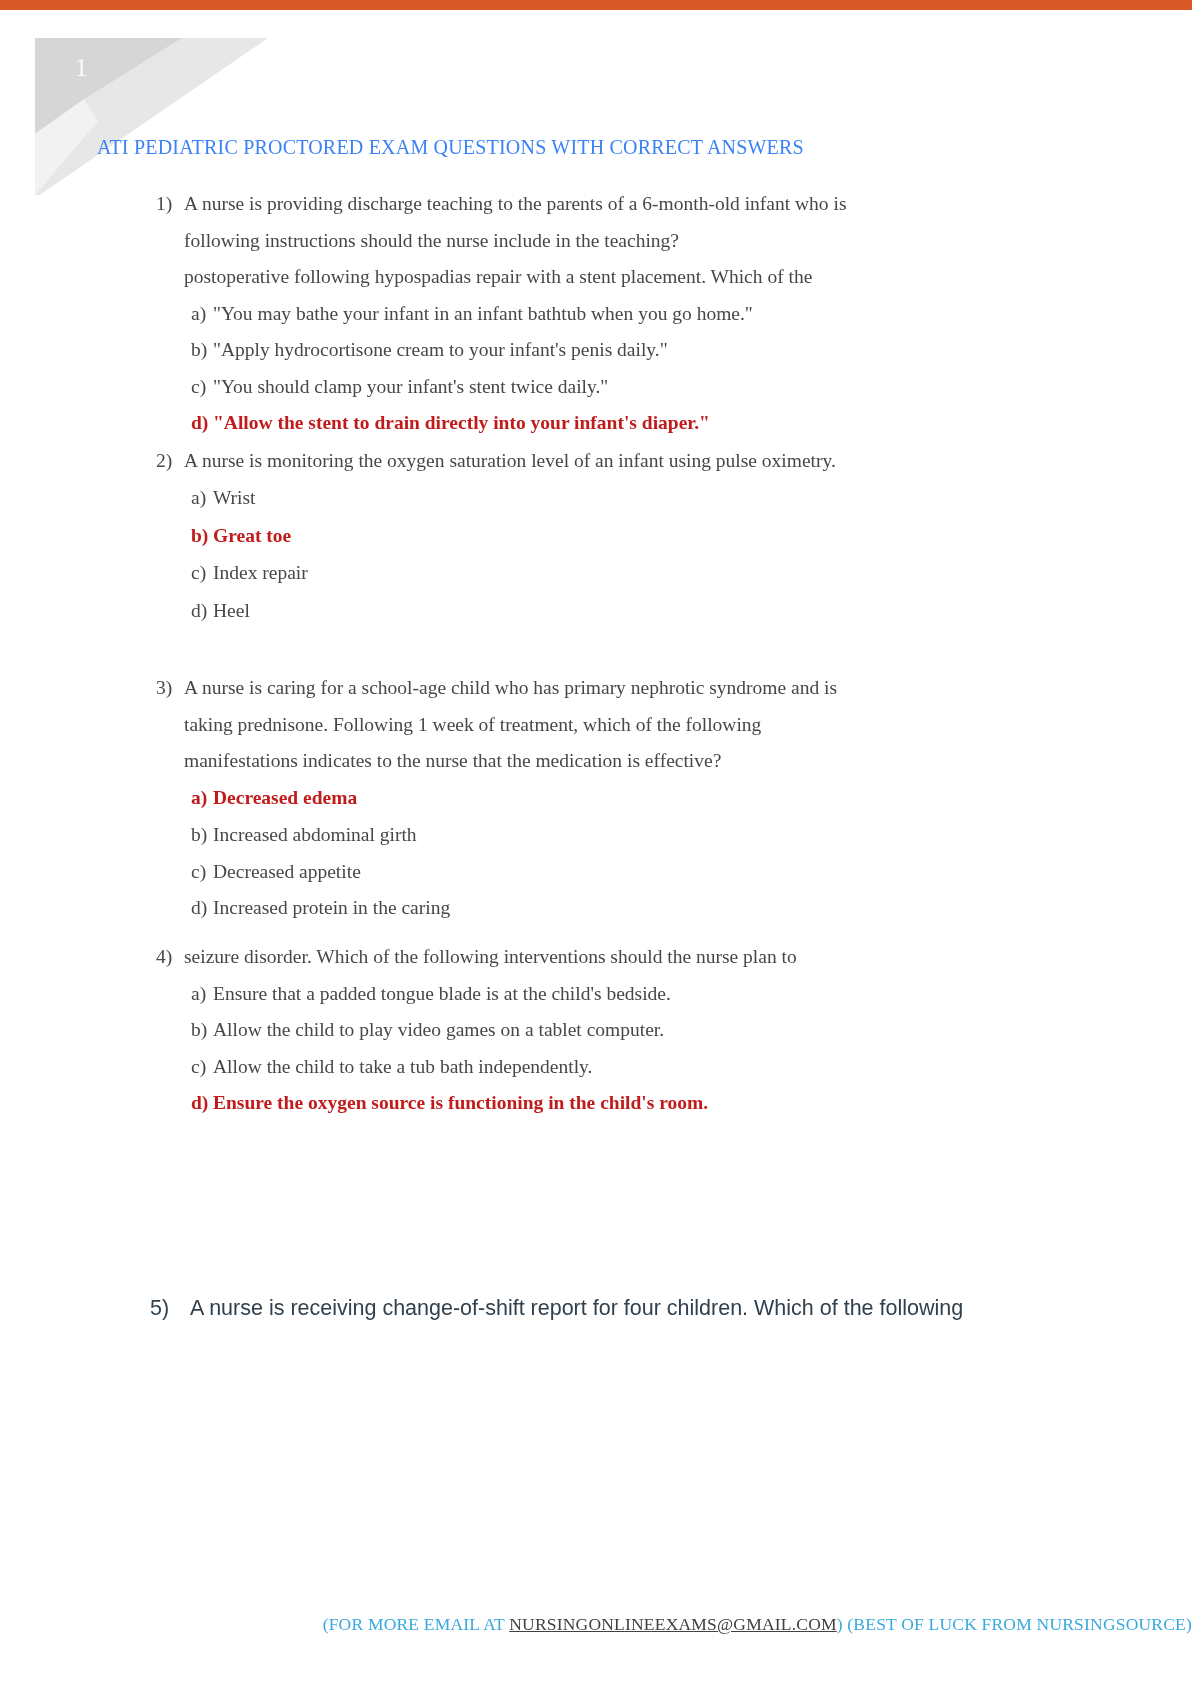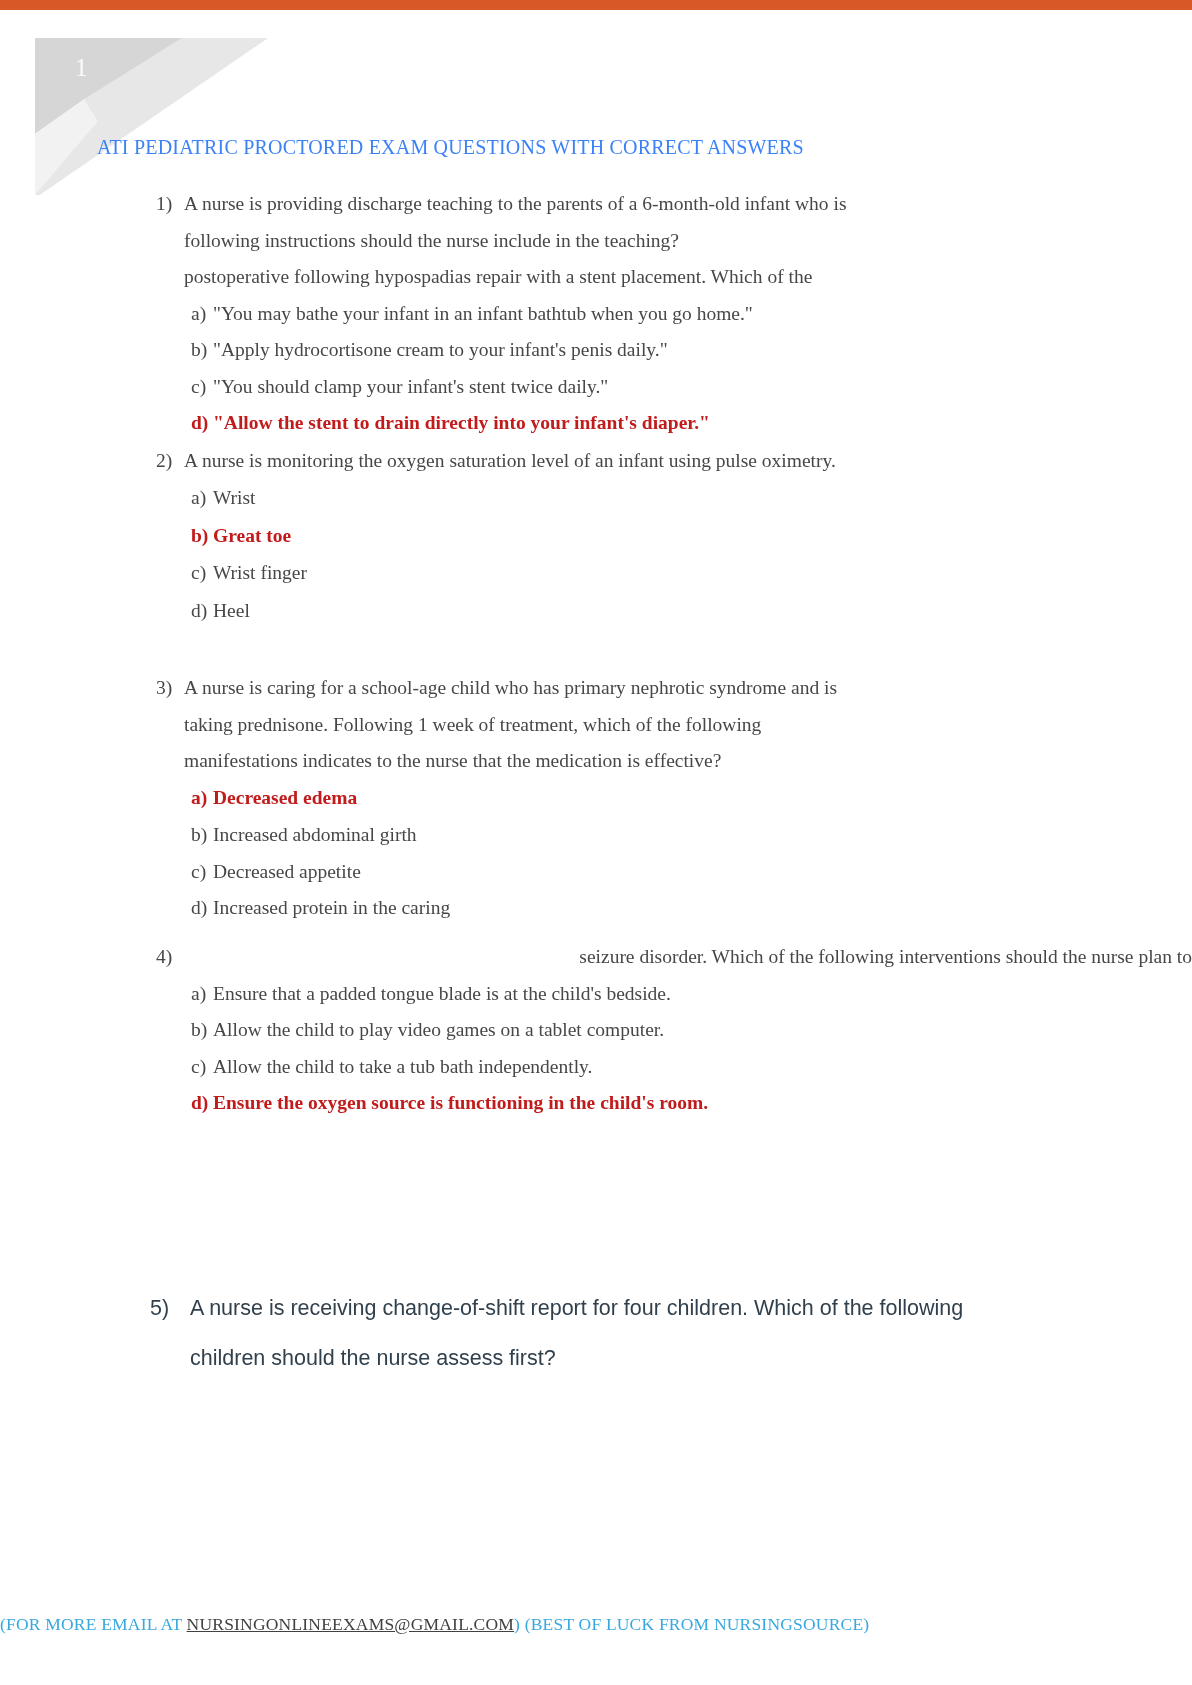--- a/index.html
+++ b/index.html
@@ -29,21 +29,21 @@
   .q-line,.opt-line{position:relative;font-size:19.5px;}
   .q-line{padding-left:184px;}
   .q-num{position:absolute;left:156px;top:0;}
   .opt-line{padding-left:213px;}
   .opt-letter{position:absolute;left:191px;top:0;}
   .correct{color:#c11b1b;font-weight:bold;}
   .q-sans .q-line{font-family:"Liberation Sans", sans-serif;font-size:21.5px;color:#31404d;padding-left:190px;}
   .q-sans .q-num{left:150px;}
   
   .footer{
-    position:absolute;left:0;top:1612px;width:1192px;text-align:left;
+    position:absolute;left:0;top:1612px;width:1192px;text-align:right;
     font-size:17.5px;line-height:24px;color:#38a8de;letter-spacing:0.2px;white-space:nowrap;
   }
   .footer .email{color:#414141;text-decoration:underline;}
 </style>
 </head>
 <body>
 
 <div class="top-strip"></div>
 
 <div class="corner">
@@ -62,39 +62,38 @@
       <div class="q-line" style="line-height: 36.5px;"><span>postoperative following hypospadias repair with a stent placement. Which of the</span></div>
       <div class="opt-line" style="line-height: 36.5px;"><span class="opt-letter">a)</span><span>"You may bathe your infant in an infant bathtub when you go home."</span></div>
       <div class="opt-line" style="line-height: 36.5px;"><span class="opt-letter">b)</span><span>"Apply hydrocortisone cream to your infant's penis daily."</span></div>
       <div class="opt-line" style="line-height: 36.5px;"><span class="opt-letter">c)</span><span>"You should clamp your infant's stent twice daily."</span></div>
       <div class="opt-line correct" style="line-height: 36.5px;"><span class="opt-letter">d)</span><span>"Allow the stent to drain directly into your infant's diaper."</span></div>
     </div>
     <div class="q-block" style="top: 442px;">
       <div class="q-line" style="line-height: 37.4px;"><span class="q-num">2)</span><span>A nurse is monitoring the oxygen saturation level of an infant using pulse oximetry.</span></div>
       <div class="opt-line" style="line-height: 37.4px;"><span class="opt-letter">a)</span><span>Wrist</span></div>
       <div class="opt-line correct" style="line-height: 37.4px;"><span class="opt-letter">b)</span><span>Great toe</span></div>
-      <div class="opt-line" style="line-height: 37.4px;"><span class="opt-letter">c)</span><span>Wrist finger</span></div>
+      <div class="opt-line" style="line-height: 37.4px;"><span class="opt-letter">c)</span><span>Index repair</span></div>
       <div class="opt-line" style="line-height: 37.4px;"><span class="opt-letter">d)</span><span>Heel</span></div>
     </div>
     <div class="q-block" style="top: 670px;">
       <div class="q-line" style="line-height: 36.7px;"><span class="q-num">3)</span><span>A nurse is caring for a school-age child who has primary nephrotic syndrome and is</span></div>
       <div class="q-line" style="line-height: 36.7px;"><span>taking prednisone. Following 1 week of treatment, which of the following</span></div>
       <div class="q-line" style="line-height: 36.7px;"><span>manifestations indicates to the nurse that the medication is effective?</span></div>
       <div class="opt-line correct" style="line-height: 36.7px;"><span class="opt-letter">a)</span><span>Decreased edema</span></div>
       <div class="opt-line" style="line-height: 36.7px;"><span class="opt-letter">b)</span><span>Increased abdominal girth</span></div>
       <div class="opt-line" style="line-height: 36.7px;"><span class="opt-letter">c)</span><span>Decreased appetite</span></div>
       <div class="opt-line" style="line-height: 36.7px;"><span class="opt-letter">d)</span><span>Increased protein in the caring</span></div>
     </div>
     <div class="q-block" style="top: 939px;">
       <div class="q-line" style="line-height: 36.6px;"><span class="q-num">4)</span></div>
-      <div class="q-line" style="line-height: 36.6px; text-align: right;"><span>seizure disorder. Which of the following interventions should the nurse plan to</span></div>
+      <div class="q-line" style="line-height: 36.6px;"><span>seizure disorder. Which of the following interventions should the nurse plan to</span></div>
       <div class="opt-line" style="line-height: 36.6px;"><span class="opt-letter">a)</span><span>Ensure that a padded tongue blade is at the child's bedside.</span></div>
       <div class="opt-line" style="line-height: 36.6px;"><span class="opt-letter">b)</span><span>Allow the child to play video games on a tablet computer.</span></div>
       <div class="opt-line" style="line-height: 36.6px;"><span class="opt-letter">c)</span><span>Allow the child to take a tub bath independently.</span></div>
       <div class="opt-line correct" style="line-height: 36.6px;"><span class="opt-letter">d)</span><span>Ensure the oxygen source is functioning in the child's room.</span></div>
     </div>
     <div class="q-block q-sans" style="top: 1283px;">
       <div class="q-line" style="line-height: 50px;"><span class="q-num">5)</span><span>A nurse is receiving change-of-shift report for four children. Which of the following</span></div>
-      <div class="q-line" style="line-height: 50px;"><span>children should the nurse assess first?</span></div>
     </div>
   </div>
 
 <div class="footer"><span>(FOR MORE EMAIL AT </span><span class="email">NURSINGONLINEEXAMS@GMAIL.COM</span><span>) (BEST OF LUCK FROM NURSINGSOURCE)</span></div>
 
 </body></html>

